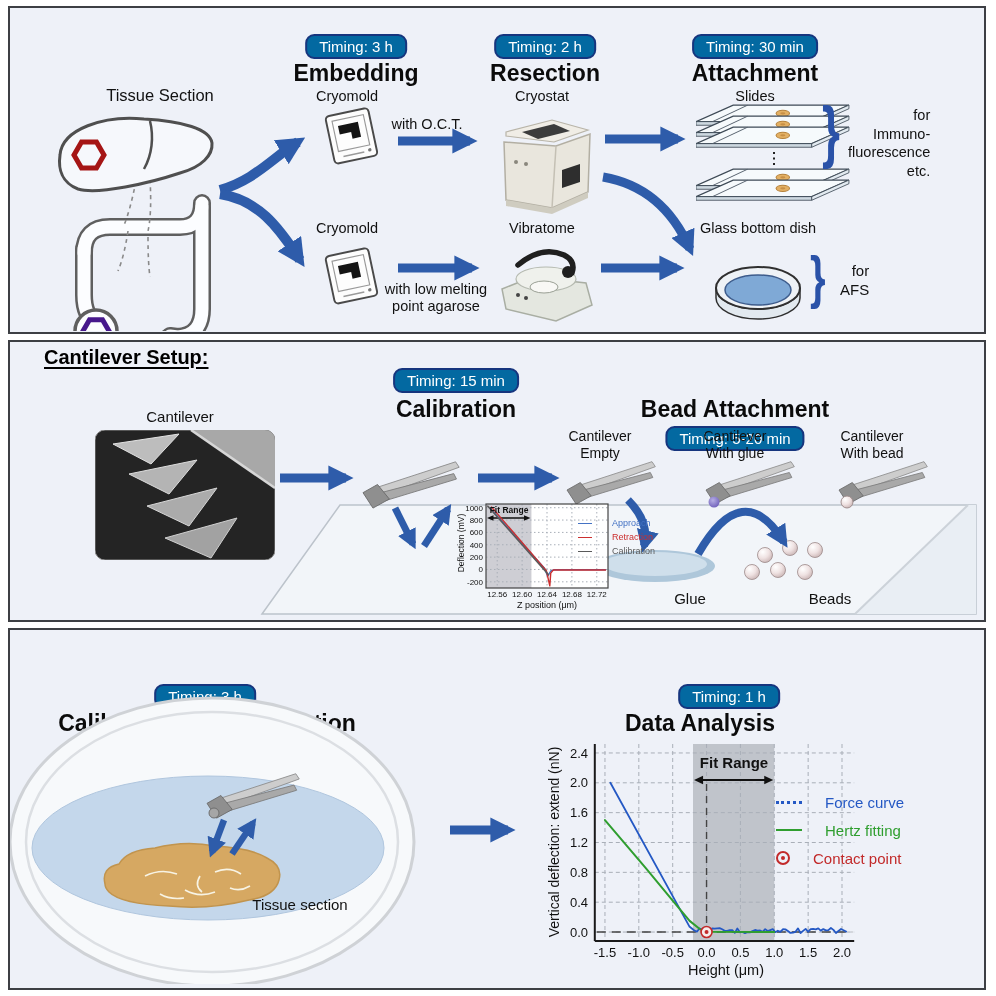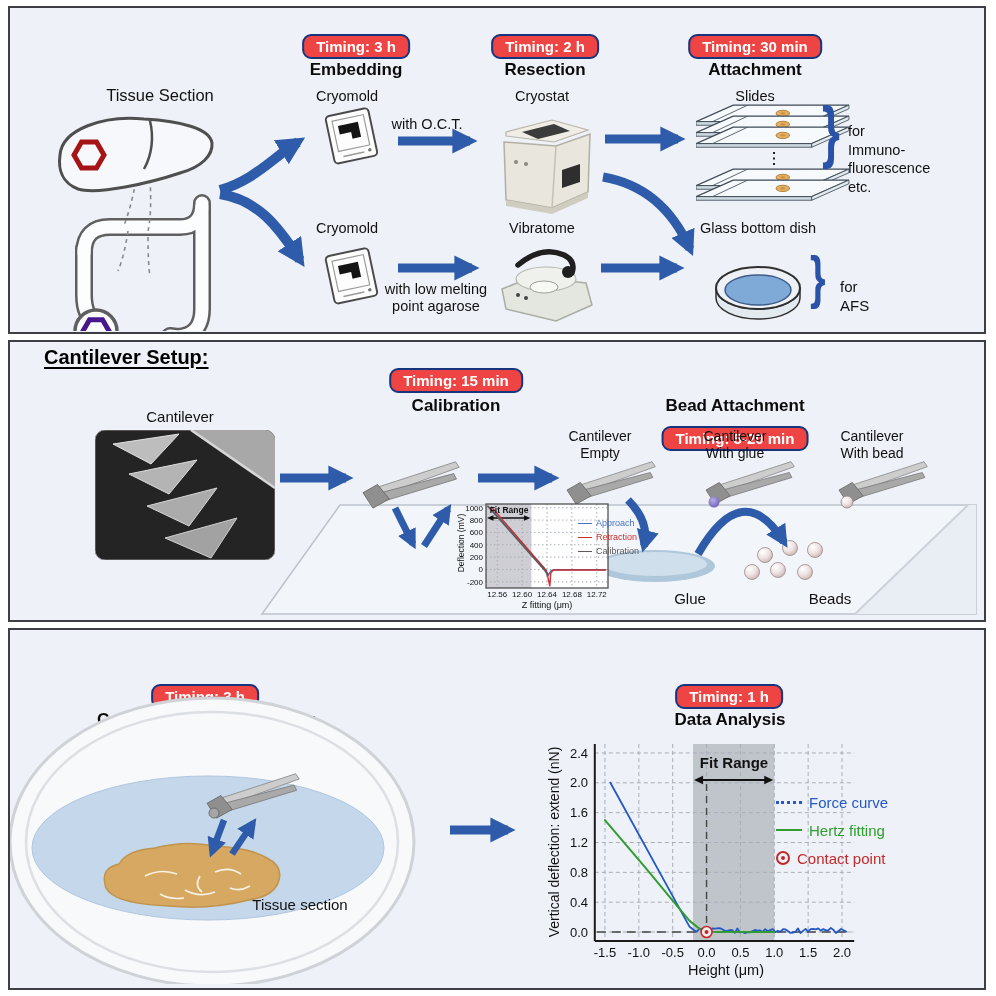--- a/index.html
+++ b/index.html
@@ -2,36 +2,36 @@
 <html><head>
 <meta charset="utf-8">
 <style>
   html,body{margin:0;padding:0;background:#fff;}
   #stage{position:relative;width:996px;height:996px;background:#ffffff;
          font-family:"Liberation Sans",sans-serif;color:#111;overflow:hidden;}
   .panel{position:absolute;background:#eef1f8;border:2px solid #3d3f44;}
   .abs{position:absolute;}
   .ptitle{position:absolute;font-weight:bold;font-size:20px;color:#000;
           text-decoration:underline;text-underline-offset:3px;white-space:nowrap;}
-  .badge{position:absolute;transform:translateX(-50%);background:#ef4444;border:2px solid #16357e;
-         color:#fff;font-weight:bold;font-size:15px;padding:2px 12px;border-radius:9px;white-space:nowrap;}
-  .h2{position:absolute;transform:translateX(-50%);font-weight:bold;font-size:17px;color:#0b0b0b;white-space:nowrap;}
+  .badge{position:absolute;transform:translateX(-50%);background:#0369a1;border:2px solid #16357e;
+         color:#fff;font-weight:normal;font-size:15px;padding:2px 12px;border-radius:9px;white-space:nowrap;}
+  .h2{position:absolute;transform:translateX(-50%);font-weight:bold;font-size:23px;color:#0b0b0b;white-space:nowrap;}
   .lbl{position:absolute;transform:translateX(-50%);text-align:center;font-size:14.5px;
        color:#111;white-space:pre-line;line-height:17px;}
   .lbl.big{font-size:16.5px;}
-  .note{position:absolute;font-size:14.5px;line-height:18.5px;color:#111;white-space:pre-line;text-align:left;margin-top:16px;}
+  .note{position:absolute;font-size:14.5px;line-height:18.5px;color:#111;white-space:pre-line;text-align:right;}
   .brace{position:absolute;color:#2a52a8;font-weight:bold;line-height:1;transform-origin:top left;}
   .chart{position:absolute;}
   .chart svg{position:absolute;left:0;top:0;overflow:visible;}
   svg{font-family:"Liberation Sans",sans-serif;}
   .ytitle{position:absolute;text-align:center;color:#111;transform:rotate(-90deg);white-space:nowrap;}
   .xtitle{position:absolute;text-align:center;color:#111;white-space:nowrap;}
   .fitlbl{position:absolute;transform:translateX(-50%);font-weight:bold;color:#111;white-space:nowrap;}
   .leg{position:absolute;display:flex;flex-direction:column;}
-  .legrow{display:flex;align-items:center;}
+  .legrow{display:flex;align-items:center;gap:16px;}
   .leg.main .legrow{height:20px;margin-bottom:8px;font-size:15px;}
   .leg.inset .legrow{height:12px;margin-bottom:2px;font-size:9px;}
   .sw{display:inline-block;margin-right:7px;}
   .leg.inset .sw{margin-right:4px;}
   .sw-dot{width:26px;border-top:3px dotted currentColor;}
   .sw-line{width:26px;border-top:2.5px solid currentColor;}
   .leg.inset .sw-line{width:14px;border-top-width:1.6px;}
   .sw-circ{width:10px;height:10px;border:2px solid currentColor;border-radius:50%;position:relative;}
   .sw-circ::after{content:'';position:absolute;left:50%;top:50%;width:4px;height:4px;
                   margin:-2px 0 0 -2px;border-radius:50%;background:currentColor;}
@@ -288,21 +288,21 @@
           <text x="31" y="16.585882352941177" text-anchor="end" font-size="8" fill="#111">1000</text>
           <text x="31" y="28.938823529411764" text-anchor="end" font-size="8" fill="#111">800</text>
           <text x="31" y="41.29176470588236" text-anchor="end" font-size="8" fill="#111">600</text>
           <text x="31" y="53.644705882352945" text-anchor="end" font-size="8" fill="#111">400</text>
           <text x="31" y="65.99764705882353" text-anchor="end" font-size="8" fill="#111">200</text>
           <text x="31" y="78.35058823529411" text-anchor="end" font-size="8" fill="#111">0</text>
           <text x="31" y="90.7035294117647" text-anchor="end" font-size="8" fill="#111">-200</text>
         </svg>
       <div class="fitlbl" style="left:57px;top:11px;font-size:8.5px;">Fit Range</div>
       <div class="ytitle" style="left:-36px;top:44px;width:90px;font-size:8.5px;">Deflection (mV)</div>
-      <div class="xtitle" style="left:40px;top:106px;width:110px;font-size:9px;">Z fitting (μm)</div>
+      <div class="xtitle" style="left:40px;top:106px;width:110px;font-size:9px;">Z position (μm)</div>
       <div class="leg inset" style="left:126px;top:23px;">
         <div class="legrow">
           <span class="sw sw-line" style="color: rgb(68, 114, 196);"></span>
           <span style="color: rgb(68, 114, 196);">Approach</span>
           </div>
         <div class="legrow">
           <span class="sw sw-line" style="color: rgb(204, 47, 47);"></span>
           <span style="color: rgb(204, 47, 47);">Retraction</span>
           </div>
         <div class="legrow">
@@ -311,21 +311,21 @@
           </div>
       </div>
     </div>
   </section>
 
   <section class="panel" style="left:8px;top:628px;width:974px;height:358px;">
 
     <div class="badge" style="left:195px;top:54px;">Timing: 3 h</div>
     <div class="h2" style="left:197px;top:80px;">Calibration and Indentation</div>
     <div class="badge" style="left:719px;top:54px;">Timing: 1 h</div>
-    <div class="h2" style="left:720px;top:80px;">Data Analysis</div>
+    <div class="h2" style="left:690px;top:80px;">Data Analysis</div>
 
     <svg class="abs" style="left:0;top:46px;" width="420" height="308" viewBox="0 0 420 308">
       <defs>
         <marker id="ah3" viewBox="0 0 10 10" refX="7" refY="5" markerWidth="3" markerHeight="3" orient="auto">
           <path d="M0,0 L10,5 L0,10 z" fill="#2e5caa"></path>
         </marker>
       </defs>
       <ellipse cx="202" cy="166" rx="202" ry="144" fill="#f7f9fb" stroke="#cfd2d6" stroke-width="3"></ellipse>
       <ellipse cx="202" cy="166" rx="186" ry="130" fill="none" stroke="#dcdfe3" stroke-width="2.5"></ellipse>
       <ellipse cx="198" cy="172" rx="176" ry="72" fill="#c4d7eb" stroke="#b0c6de" stroke-width="1"></ellipse>

